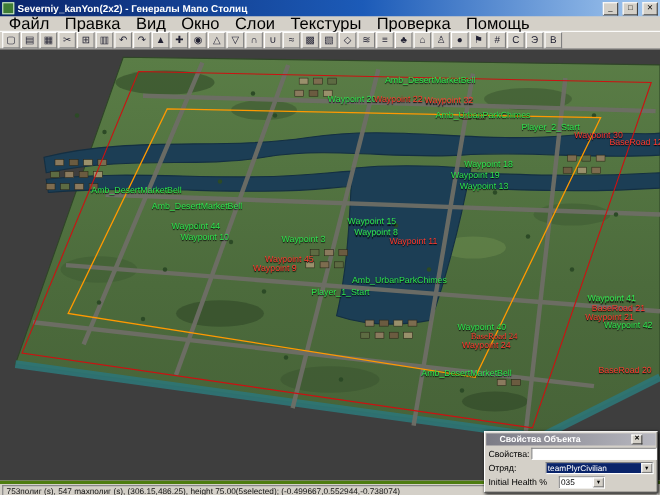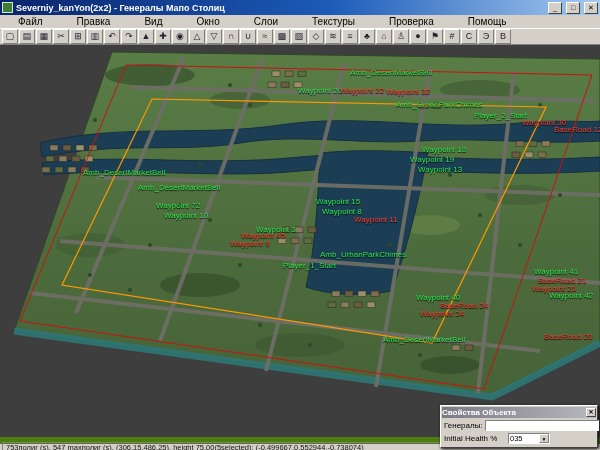--- a/index.html
+++ b/index.html
@@ -7,39 +7,39 @@
   body{font-family:"Liberation Sans",sans-serif;background:#d4d0c8;position:relative;font-size:9px}
 
   
   .titlebar{height:15px;background:linear-gradient(90deg,#0a246a 0%,#1c5bb8 55%,#a6caf0 100%);color:#fff;display:flex;align-items:center;padding:0 2px;gap:3px}
   .app-icon{width:11px;height:11px;background:#3e7d34;border:1px solid #cfe8cf;display:inline-block}
   .title-text{font-size:9px;font-weight:bold;flex:1;white-space:nowrap;overflow:hidden}
   .win-btn{width:14px;height:12px;background:#d4d0c8;border:1px solid;border-color:#fff #404040 #404040 #fff;color:#000;font-size:7px;line-height:10px;text-align:center;margin-left:1px}
 
   
   .menubar{height:13px;display:flex;align-items:center;padding-left:1px;background:#d4d0c8}
-  .menu-item{padding:0 17px;font-size:10px;color:#000}
+  .menu-item{padding:0 7px;font-size:15px;color:#000}
 
   
   .toolbar{height:17px;display:flex;align-items:center;padding:0 2px;gap:1px;background:#d4d0c8;border-top:1px solid #fff;border-bottom:1px solid #808080}
   .tb-btn{width:16px;height:15px;font-size:9px;line-height:13px;text-align:center;border:1px solid;border-color:#fff #808080 #808080 #fff;background:#d4d0c8;color:#223;overflow:hidden}
 
   
   .viewport{position:absolute;top:45px;left:0;width:600px;height:392px;background:#3e3e3e;overflow:hidden}
   .map-label{position:absolute;font-size:8px;line-height:8px;white-space:nowrap;text-shadow:0 1px 1px #000}
   .map-label.green{color:#2ee64e}
   .map-label.red{color:#ff3b30}
 
   
-  .statusbar{position:absolute;bottom:0;left:0;width:600px;height:13px;background:#d4d0c8;border-top:7px solid #4d7c0f;display:flex;align-items:center;padding:1px 2px}
+  .statusbar{position:absolute;bottom:0;left:0;width:600px;height:13px;background:#d4d0c8;border-top:3px solid #4d7c0f;display:flex;align-items:flex-start;padding:1px 2px}
   .status-panel{flex:1;height:11px;border:1px solid;border-color:#808080 #fff #fff #808080;font-size:7.5px;line-height:9px;padding:0 3px;white-space:nowrap;overflow:hidden;color:#111}
 
   
   .dialog{position:absolute;right:2px;bottom:2px;width:158px;background:#d4d0c8;border:1px solid;border-color:#fff #404040 #404040 #fff;box-shadow:1px 1px 3px #000;padding:1px;z-index:20}
-  .dlg-title{height:11px;background:linear-gradient(90deg,#7b7b85,#b8b8c0);display:flex;align-items:center;padding:0 0;color:#fff;font-size:8px;font-weight:bold}
+  .dlg-title{height:11px;background:linear-gradient(90deg,#7b7b85,#b8b8c0);display:flex;align-items:center;padding:0 12px;color:#fff;font-size:8px;font-weight:bold}
   .dlg-title .t{flex:1;white-space:nowrap;overflow:hidden}
   .dlg-close{width:10px;height:9px;background:#d4d0c8;border:1px solid;border-color:#fff #404040 #404040 #fff;color:#000;font-size:6px;line-height:7px;text-align:center}
   .dlg-row{display:flex;align-items:center;margin:2px;gap:2px;font-size:8px}
   .dlg-row label{width:50px;font-size:8px;color:#000}
   .dlg-row label.wide{width:62px}
   .dlg-row label.disabled{color:#808080}
   .dlg-input{flex:1;height:11px;border:1px solid;border-color:#808080 #fff #fff #808080;background:#fff;font-size:8px;padding:0 1px;font-family:"Liberation Sans",sans-serif}
   .dlg-combo{flex:1;height:11px;border:1px solid;border-color:#808080 #fff #fff #808080;background:#fff;display:flex;align-items:center}
   .dlg-combo.short{flex:0 0 42px}
   .dlg-combo.disabled{background:#d4d0c8}
@@ -230,54 +230,61 @@
       <span class="map-label red" style="left: 386px; top: 43px;">Waypoint 32</span>
       <span class="map-label green" style="left: 396px; top: 56px;">Amb_UrbanParkChimes</span>
       <span class="map-label green" style="left: 458px; top: 67px; padding-left: 16px;">Player_2_Start</span>
       <span class="map-label red" style="left: 522px; top: 74px;">Waypoint 30</span>
       <span class="map-label red" style="left: 554px; top: 81px;">BaseRoad 12</span>
       <span class="map-label green" style="left: 422px; top: 101px;">Waypoint 18</span>
       <span class="map-label green" style="left: 410px; top: 111px;">Waypoint 19</span>
       <span class="map-label green" style="left: 418px; top: 121px;">Waypoint 13</span>
       <span class="map-label green" style="left: 83px; top: 124px;">Amb_DesertMarketBell</span>
       <span class="map-label green" style="left: 138px; top: 139px;">Amb_DesertMarketBell</span>
-      <span class="map-label green" style="left: 156px; top: 157px;">Waypoint 72</span>
+      <span class="map-label green" style="left: 156px; top: 157px;">Waypoint 44</span>
       <span class="map-label green" style="left: 164px; top: 167px;">Waypoint 10</span>
       <span class="map-label green" style="left: 316px; top: 153px;">Waypoint 15</span>
       <span class="map-label green" style="left: 322px; top: 163px;">Waypoint 8</span>
       <span class="map-label red" style="left: 326px; top: 171px; margin-left: 28px;">Waypoint 11</span>
-      <span class="map-label green" style="left: 256px; top: 181px;">Waypoint 3</span>
+      <span class="map-label green" style="left: 256px; top: 169px;">Waypoint 3</span>
       <span class="map-label red" style="left: 241px; top: 187px;">Waypoint 45</span>
       <span class="map-label red" style="left: 230px; top: 195px;">Waypoint 9</span>
       <span class="map-label green" style="left: 320px; top: 206px;">Amb_UrbanParkChimes</span>
       <span class="map-label green" style="left: 283px; top: 217px; text-align: right;">Player_1_Start</span>
       <span class="map-label green" style="left: 534px; top: 223px;">Waypoint 41</span>
       <span class="map-label red" style="left: 538px; top: 232px;">BaseRoad 21</span>
       <span class="map-label red" style="left: 532px; top: 240px;">Waypoint 21</span>
       <span class="map-label green" style="left: 549px; top: 247px;">Waypoint 42</span>
       <span class="map-label green" style="left: 416px; top: 249px;">Waypoint 40</span>
-      <span class="map-label red" style="left: 440px; top: 257px;">BaseRoad 24</span>
+      <span class="map-label red" style="left: 428px; top: 257px; font-family: Liberation Serif, serif;">BaseRoad 24</span>
       <span class="map-label red" style="left: 420px; top: 265px;">Waypoint 24</span>
       <span class="map-label red" style="left: 544px; top: 288px;">BaseRoad 20</span>
       <span class="map-label green" style="left: 383px; top: 291px;">Amb_DesertMarketBell</span>
     </div>
 </div>
 
 <div class="statusbar">
   <span class="status-panel">753полиг (s), 547 maxполиг (s), (306.15,486.25), height 75.00(5selected); (-0.499667,0.552944,-0.738074)</span>
 </div>
 
 <div class="dialog">
   <div class="dlg-title">
     <span class="t">Свойства Объекта</span>
     <span class="dlg-close">✕</span>
   </div>
   <div class="dlg-row">
-    <label>Генералы:</label>
+    <label>Свойства:</label>
     <input class="dlg-input" value="" style="">
+  </div>
+  <div class="dlg-row">
+    <label>Отряд:</label>
+    <span class="dlg-combo">
+      <span class="combo-sel">teamPlyrCivilian</span>
+      <span class="combo-btn">▼</span>
+    </span>
   </div>
   <div class="dlg-row">
     <label class="wide">Initial Health %</label>
     <span class="dlg-combo short">
       <span class="combo-sel plain">035</span>
       <span class="combo-btn">▼</span>
     </span>
   </div>
 </div>
 

